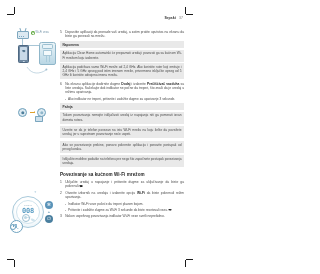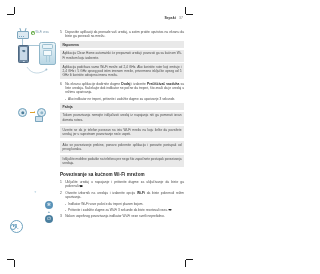--- a/index.html
+++ b/index.html
@@ -332,20 +332,28 @@
 
     <div class="step">
       <span class="num">3</span>
       <span class="txt">Nakon uspešnog povezivanja indikator Wi-Fi veze svetli neprekidno.</span>
     </div>
   </div>
 
   <div class="ill2">
     <span class="spark">✦</span>
 
+    <div class="dial">
+      <span class="ring"></span>
+      <span class="pm">PM2.5</span>
+      <span class="val">008</span>
+      <span class="unit">µg/m³</span>
+      <span class="fan"></span>
+      <span class="leaf"></span>
+    </div>
 
     <div class="timer">
       <span class="clock"></span>
       <span class="t">3</span>
       <span class="h">h</span>
     </div>
 
     <div class="btn-stack">
       <div class="bt">
           <span class="gl">✻</span>

